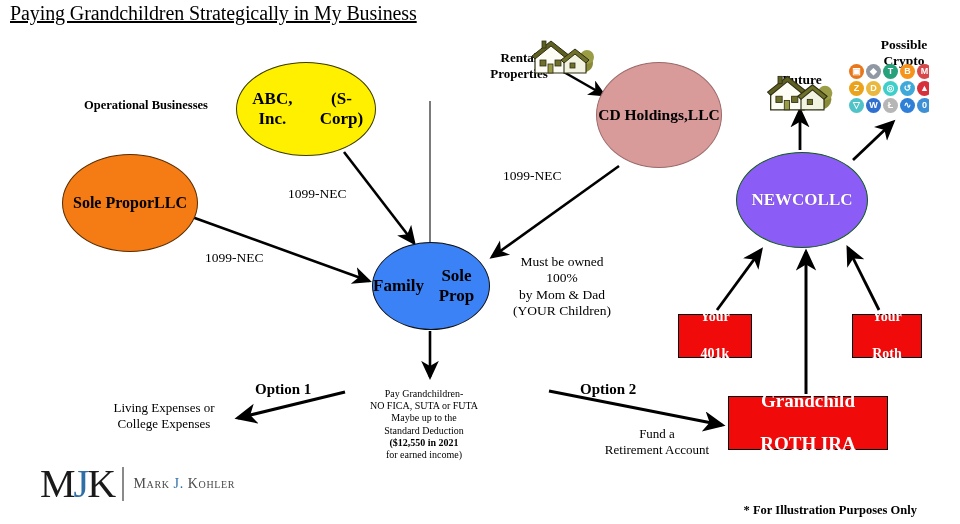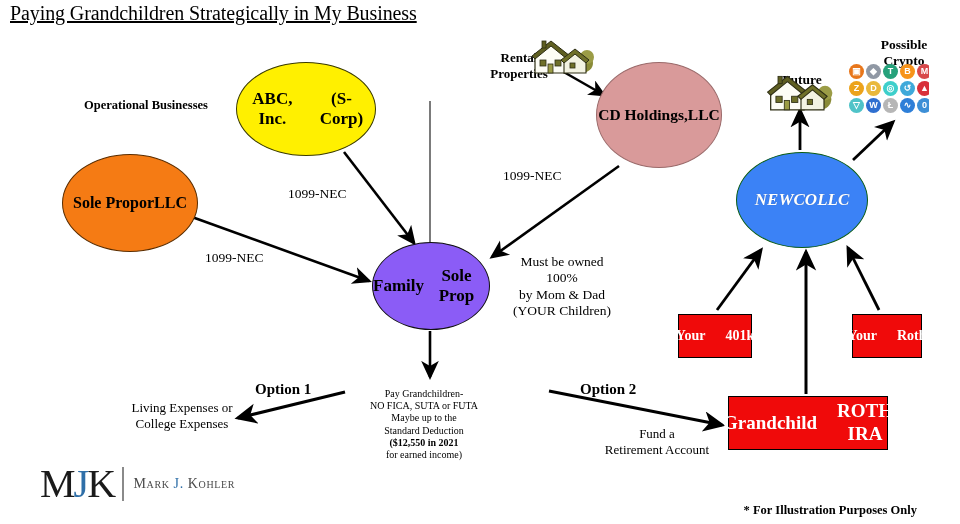--- a/index.html
+++ b/index.html
@@ -59,46 +59,45 @@
     left: 596px; top: 62px;
     width: 126px; height: 106px;
     background: #D99A9A;
     border: 1px solid #9a6a6a;
     font-size: 15.5px;
     color: #000;
   }
   #node-family {
     left: 372px; top: 242px;
     width: 118px; height: 88px;
-    background: #8b5cf6;
+    background: #3b82f6;
     border: 1.5px solid #111;
     font-size: 17px;
     color: #000;
   }
   #node-newco {
     left: 736px; top: 152px;
     width: 132px; height: 96px;
-    background: #3b82f6;
+    background: #8b5cf6;
     border: 1px solid #0b5c12;
     font-size: 17px;
     color: #ffffff;
     text-shadow: 0 0 1px rgba(0,0,0,.3);
-    font-style: italic;
   }
 
   
   .redbox {
     background: #F00A0A;
     border: 1.5px solid #000;
     color: #ffffff;
     font-weight: bold;
     display: flex;
     align-items: center;
     justify-content: center;
-    flex-direction: row;
+    flex-direction: column;
     line-height: 1.2;
     box-sizing: border-box;
     text-align: center;
     gap: 20px;
   }
   #box-401k { left: 678px; top: 314px; width: 74px; height: 44px; font-size: 14px; }
   #box-roth { left: 852px; top: 314px; width: 70px; height: 44px; font-size: 14px; }
   #box-grandchild {
     left: 728px; top: 396px; width: 160px; height: 54px;
     font-size: 19px;
@@ -120,21 +119,21 @@
 
   #lbl-mustbe {
     left: 500px; top: 254px; width: 124px;
     font-size: 13.5px; text-align: center;
   }
 
   #lbl-option1 { left: 255px; top: 380px; font-size: 15px; font-weight: bold; }
   #lbl-option2 { left: 580px; top: 380px; font-size: 15px; font-weight: bold; }
 
   #lbl-living {
-    left: 123px; top: 400px; width: 118px;
+    left: 105px; top: 400px; width: 118px;
     font-size: 13px; text-align: center; font-family: Liberation Serif, serif;
   }
   #lbl-fund {
     left: 597px; top: 426px; width: 120px;
     font-size: 13px; text-align: center;
   }
   #lbl-pay {
     left: 344px; top: 388px; width: 160px;
     font-size: 10px; text-align: center;
   }

